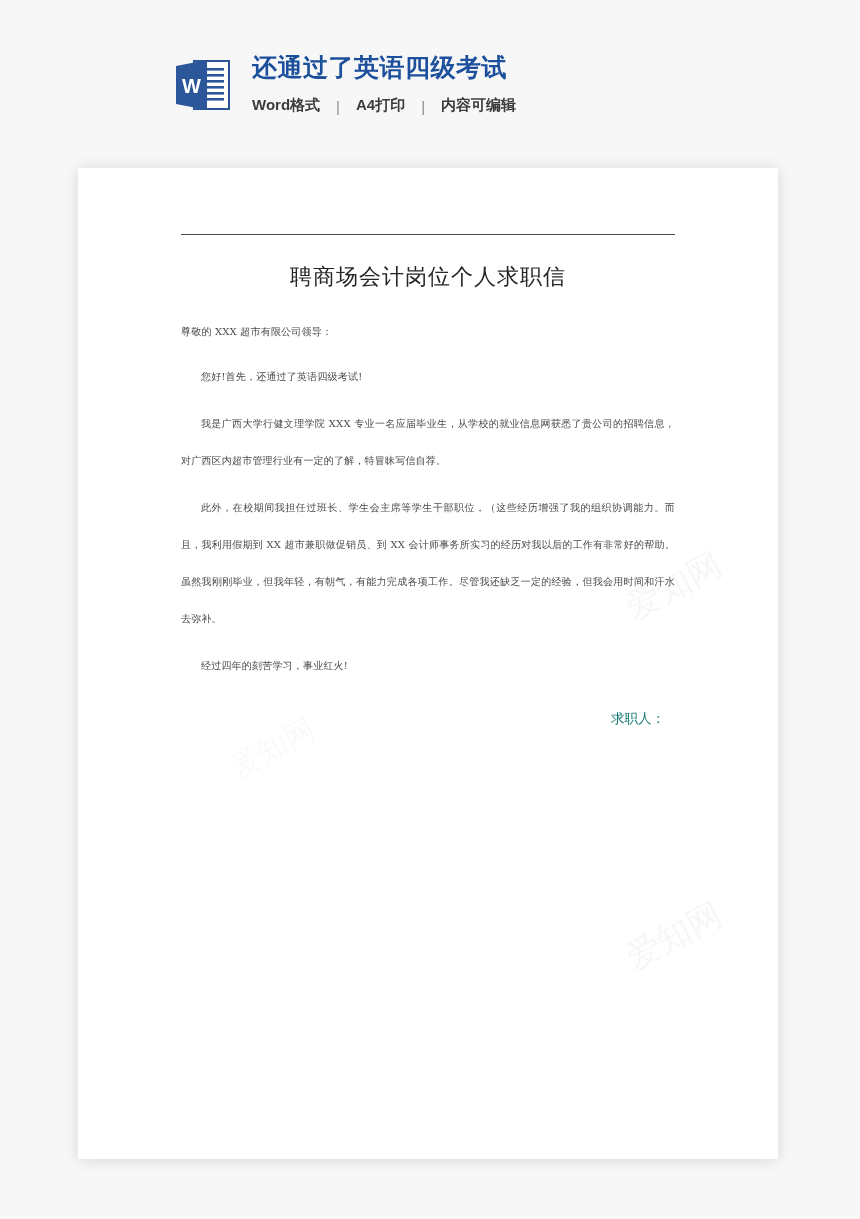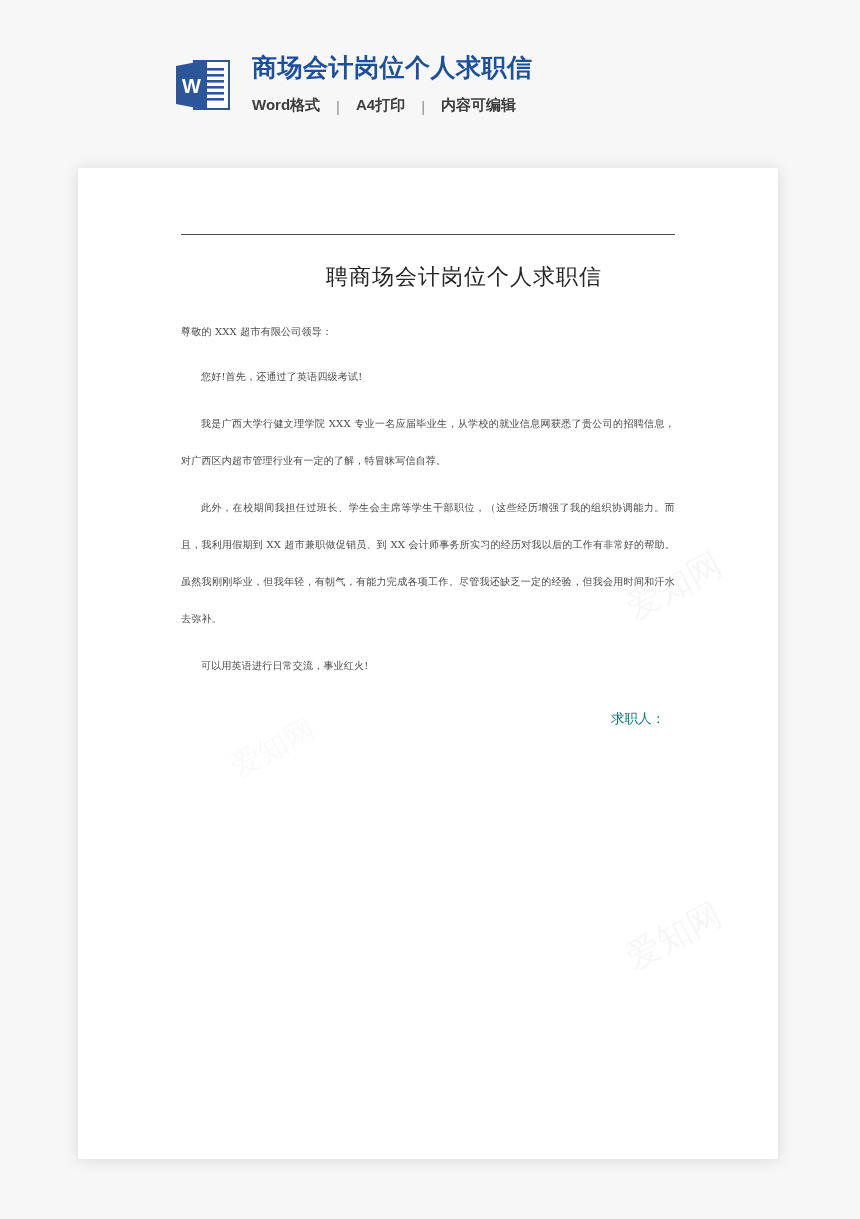--- a/index.html
+++ b/index.html
@@ -94,21 +94,20 @@
   .doc-heading {
     position: absolute;
     left: 0;
     top: 94px;
     width: 100%;
     text-align: center;
     font-family: "DejaVu Serif", "Liberation Serif", serif;
     font-size: 22px;
     color: #262626;
     letter-spacing: 1px;
-    padding-left: 36px;
   }
 
   .body-area {
     position: absolute;
     left: 103px;
     top: 145px;
     width: 494px;
   }
 
   .para {
@@ -166,21 +165,21 @@
         <rect x="27" y="34" width="23" height="2.6"></rect>
         <rect x="27" y="40" width="23" height="2.6"></rect>
       </g>
 
       <path d="M2 8 L33 2 L33 52 L2 46 Z" fill="#2b579a"></path>
       <text x="17.5" y="35" font-family="'Liberation Sans', sans-serif" font-size="20" font-weight="bold" fill="#ffffff" text-anchor="middle">W</text>
     </svg>
   </div>
 
   <div class="header-text">
-    <div class="doc-title">商场会计岗位个人求职信</div>
+    <div class="doc-title">还通过了英语四级考试</div>
     <div class="meta-row">
       <span class="meta-item">Word格式</span>
       <span class="meta-sep">|</span>
       <span class="meta-item">A4打印</span>
       <span class="meta-sep">|</span>
       <span class="meta-item">内容可编辑</span>
     </div>
   </div>
 </div>
 
@@ -200,19 +199,19 @@
       <p class="para salutation">尊敬的 XXX 超市有限公司领导：</p>
 
       <p class="para indent">您好!首先，还通过了英语四级考试!</p>
 
       <p class="para indent">我是广西大学行健文理学院 XXX 专业一名应届毕业生，从学校的就业信息网获悉了贵公司的招聘信息，对广西区内超市管理行业有一定的了解，特冒昧写信自荐。</p>
 
 
       <p class="para indent">此外，在校期间我担任过班长、学生会主席等学生干部职位，（这些经历增强了我的组织协调能力。而且，我利用假期到 XX 超市兼职做促销员、到 XX 会计师事务所实习的经历对我以后的工作有非常好的帮助。虽然我刚刚毕业，但我年轻，有朝气，有能力完成各项工作。尽管我还缺乏一定的经验，但我会用时间和汗水去弥补。</p>
 
 
-      <p class="para indent tight">可以用英语进行日常交流，事业红火!</p>
+      <p class="para indent tight">经过四年的刻苦学习，事业红火!</p>
 
       <div class="sign-line">求职人：</div>
     </div>
 
   </div>
 </div>
 
 </body></html>

